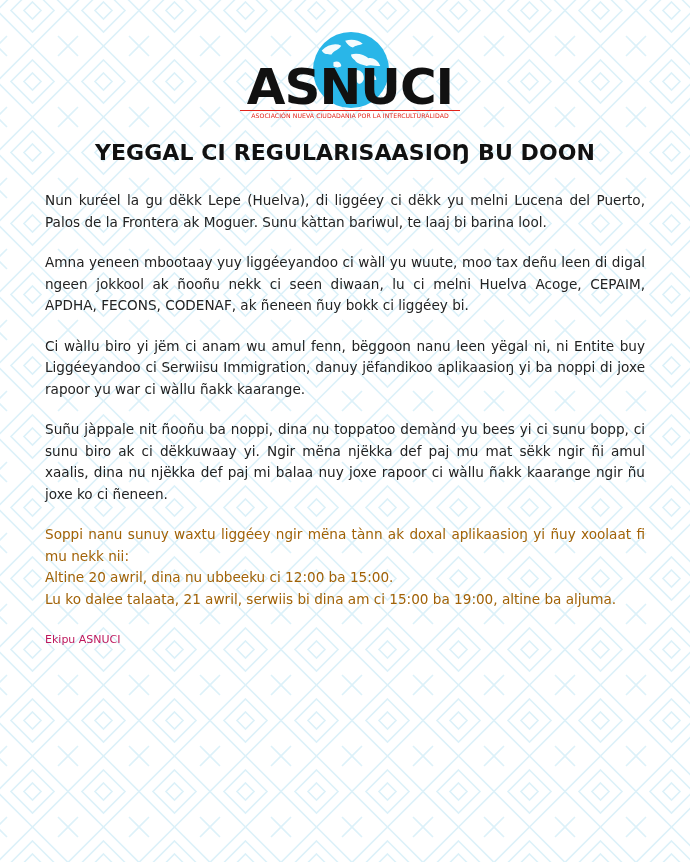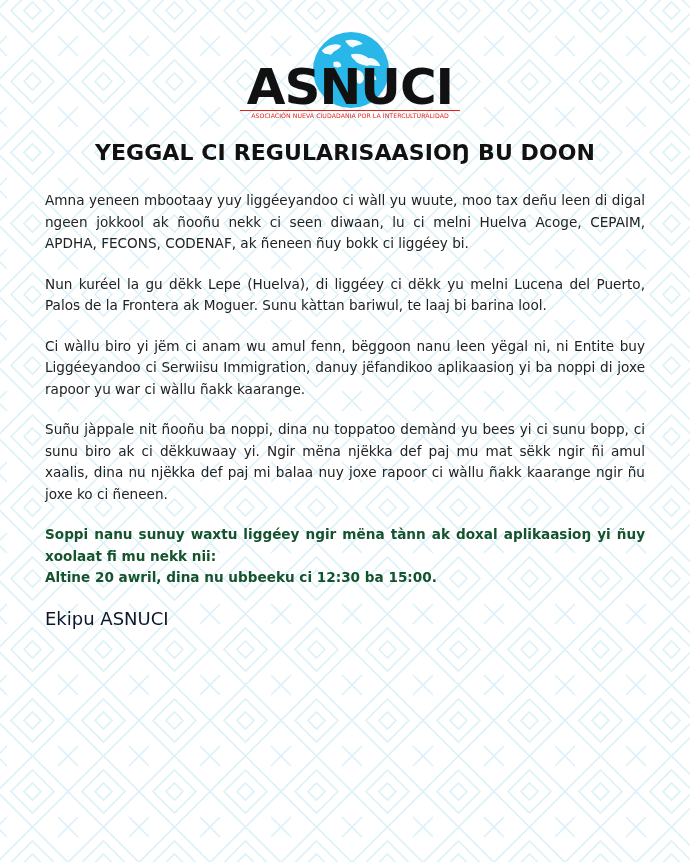--- a/index.html
+++ b/index.html
@@ -88,31 +88,31 @@
       width: 600px;
     }
     .para {
       font-size: 13.6px;
       line-height: 21.5px;
       text-align: justify;
       margin: 0 0 19px 0;
       color: #222222;
     }
     .para.bold {
-      font-weight: bold;
-      color: #14532d;
+      font-weight: normal;
+      color: #a16207;
       margin-bottom: 0;
     }
     .bold-block {
       margin-bottom: 19px;
     }
     .signature {
-      font-size: 18px;
+      font-size: 11px;
       line-height: 21.5px;
-      color: #0f172a;
+      color: #be185d;
     }
   </style>
 </head>
 <body>
 
 <svg class="bg-pattern" width="690" height="862" xmlns="http://www.w3.org/2000/svg">
   <defs>
     <pattern id="diamonds" x="-3" y="-25" width="71" height="71" patternUnits="userSpaceOnUse">
       <g fill="none" stroke="#dcf1f9" stroke-width="1.6">
         <path d="M35.5 0 L71 35.5 L35.5 71 L0 35.5 Z"></path>
@@ -139,26 +139,27 @@
         <path d="M60 44 C63 44 66 46 66 50 C63 51 61 49 60 44 Z"></path>
       </g>
     </svg>
     <div class="wordmark">ASNUCI</div>
     <div class="tagline">ASOCIACIÓN NUEVA CIUDADANIA POR LA INTERCULTURALIDAD</div>
   </div>
 
   <h1 class="title" style="margin:0;">YEGGAL CI REGULARISAASIOŊ BU DOON</h1>
 
   <div class="body">
+    <p class="para">Nun kuréel la gu dëkk Lepe (Huelva), di liggéey ci dëkk yu melni Lucena del Puerto, Palos de la Frontera ak Moguer. Sunu kàttan bariwul, te laaj bi barina lool.</p>
     <p class="para">Amna yeneen mbootaay yuy liggéeyandoo ci wàll yu wuute, moo tax deñu leen di digal ngeen jokkool ak ñooñu nekk ci seen diwaan, lu ci melni Huelva Acoge, CEPAIM, APDHA, FECONS, CODENAF, ak ñeneen ñuy bokk ci liggéey bi.</p>
-    <p class="para">Nun kuréel la gu dëkk Lepe (Huelva), di liggéey ci dëkk yu melni Lucena del Puerto, Palos de la Frontera ak Moguer. Sunu kàttan bariwul, te laaj bi barina lool.</p>
     <p class="para">Ci wàllu biro yi jëm ci anam wu amul fenn, bëggoon nanu leen yëgal ni, ni Entite buy Liggéeyandoo ci Serwiisu Immigration, danuy jëfandikoo aplikaasioŋ yi ba noppi di joxe rapoor yu war ci wàllu ñakk kaarange.</p>
     <p class="para">Suñu jàppale nit ñooñu ba noppi, dina nu toppatoo demànd yu bees yi ci sunu bopp, ci sunu biro ak ci dëkkuwaay yi. Ngir mëna njëkka def paj mu mat sëkk ngir ñi amul xaalis, dina nu njëkka def paj mi balaa nuy joxe rapoor ci wàllu ñakk kaarange ngir ñu joxe ko ci ñeneen.</p>
 
     <div class="bold-block">
       <p class="para bold">Soppi nanu sunuy waxtu liggéey ngir mëna tànn ak doxal aplikaasioŋ yi ñuy xoolaat fi mu nekk nii:</p>
-      <p class="para bold">Altine 20 awril, dina nu ubbeeku ci 12:30 ba 15:00.</p>
+      <p class="para bold">Altine 20 awril, dina nu ubbeeku ci 12:00 ba 15:00.</p>
+      <p class="para bold">Lu ko dalee talaata, 21 awril, serwiis bi dina am ci 15:00 ba 19:00, altine ba aljuma.</p>
     </div>
 
     <div class="signature">Ekipu ASNUCI</div>
   </div>
 
 </div>
 
 </body></html>

